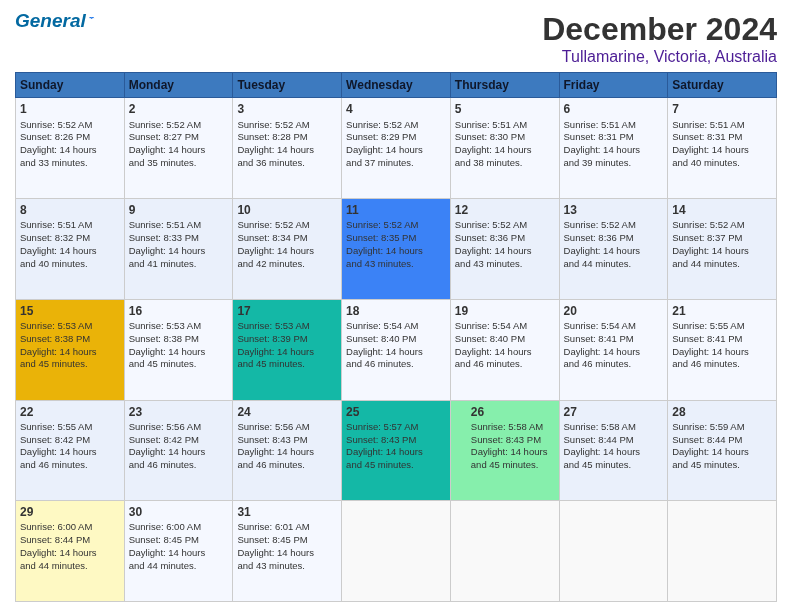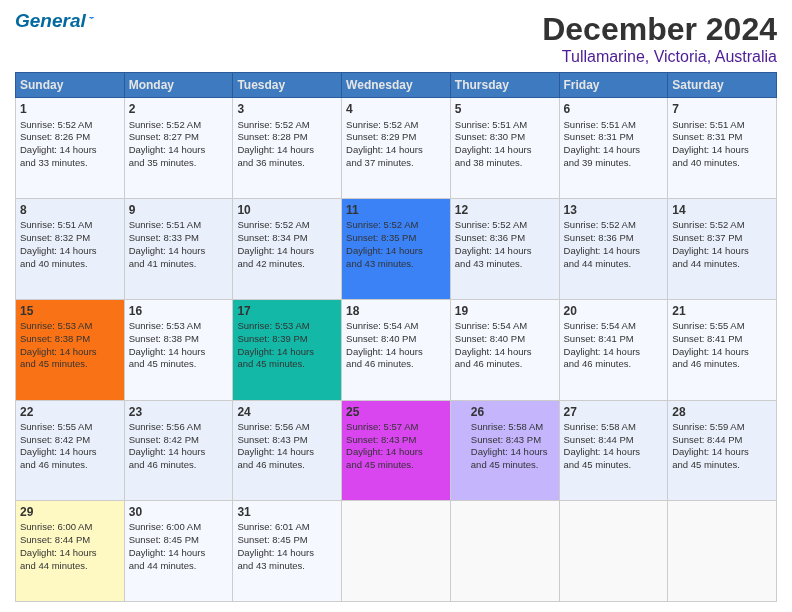--- a/index.html
+++ b/index.html
@@ -38,21 +38,21 @@
     }
     .calendar {
       flex: 1;
       border: 1px solid #ccc;
       border-collapse: collapse;
       width: 100%;
       table-layout: fixed;
     }
     .calendar th {
       background: #3d7abf;
-      color: #e5e5e5;
+      color: #0f172a;
       font-size: 12px;
       font-weight: bold;
       padding: 5px 4px;
       text-align: left;
       border: 1px solid #2a5a99;
     }
     .calendar td {
       border: 1px solid #ccc;
       vertical-align: top;
       padding: 3px 4px;
@@ -219,21 +219,21 @@
           </td>
           <td style="background: rgb(234, 240, 251);">
             <span class="day-num">14</span>
             <div>Sunrise: 5:52 AM</div>
             <div>Sunset: 8:37 PM</div>
             <div>Daylight: 14 hours</div>
             <div>and 44 minutes.</div>
           </td>
         </tr>
         <tr style="background: rgb(245, 248, 255);">
-          <td style="background: #f97316;">
+          <td style="background: #eab308;">
             <span class="day-num">15</span>
             <div>Sunrise: 5:53 AM</div>
             <div>Sunset: 8:38 PM</div>
             <div>Daylight: 14 hours</div>
             <div>and 45 minutes.</div>
           </td>
           <td style="background: rgb(245, 248, 255);">
             <span class="day-num">16</span>
             <div>Sunrise: 5:53 AM</div>
             <div>Sunset: 8:38 PM</div>
@@ -291,28 +291,28 @@
             <div>Daylight: 14 hours</div>
             <div>and 46 minutes.</div>
           </td>
           <td style="background: rgb(234, 240, 251);">
             <span class="day-num">24</span>
             <div>Sunrise: 5:56 AM</div>
             <div>Sunset: 8:43 PM</div>
             <div>Daylight: 14 hours</div>
             <div>and 46 minutes.</div>
           </td>
-          <td style="background: #d946ef;">
+          <td style="background: #14b8a6;">
             <span class="day-num">25</span>
             <div>Sunrise: 5:57 AM</div>
             <div>Sunset: 8:43 PM</div>
             <div>Daylight: 14 hours</div>
             <div>and 45 minutes.</div>
           </td>
-          <td style="background: #c4b5fd; padding-left: 20px;">
+          <td style="background: #86efac; padding-left: 20px;">
             <span class="day-num">26</span>
             <div>Sunrise: 5:58 AM</div>
             <div>Sunset: 8:43 PM</div>
             <div>Daylight: 14 hours</div>
             <div>and 45 minutes.</div>
           </td>
           <td style="background: rgb(234, 240, 251);">
             <span class="day-num">27</span>
             <div>Sunrise: 5:58 AM</div>
             <div>Sunset: 8:44 PM</div>

